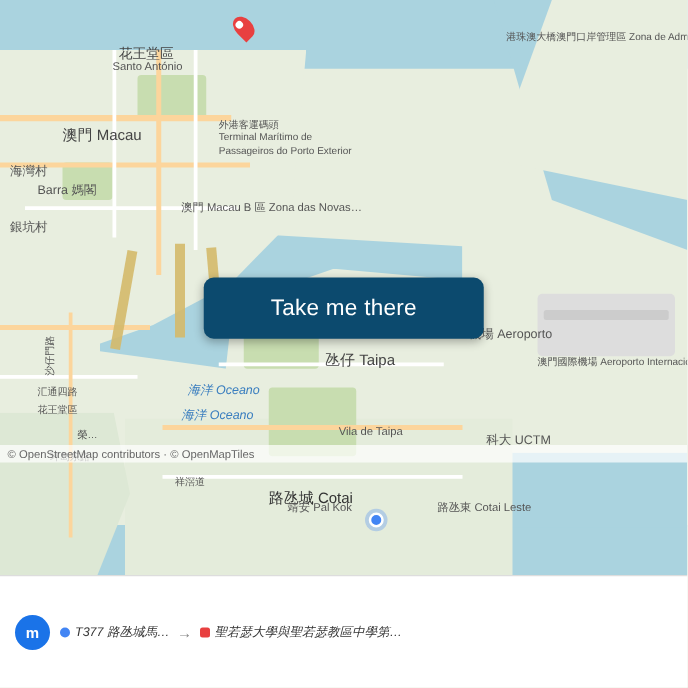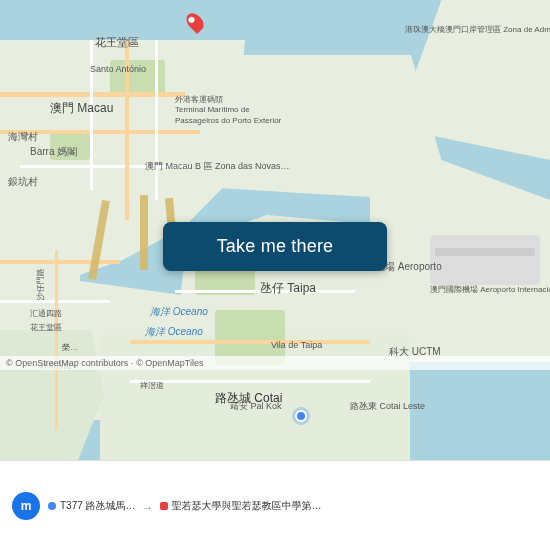--- a/index.html
+++ b/index.html
@@ -199,20 +199,21 @@
       background: #e84040;
       border-radius: 2px;
       flex-shrink: 0;
     }
 
     .route-text {
       white-space: nowrap;
       overflow: hidden;
       text-overflow: ellipsis;
       max-width: 180px;
+      font-style: italic;
     }
 
     
     #copyright-bar {
       position: absolute;
       bottom: 90px;
       left: 0;
       right: 0;
       padding: 2px 6px;
       background: rgba(255,255,255,0.7);
@@ -279,21 +280,21 @@
   <div style="position:absolute;top:255px;left:175px;width:200px;height:4px;background:#fcd59c;"></div>
   <div style="position:absolute;top:290px;left:175px;width:180px;height:3px;background:#fff;"></div>
   <div style="position:absolute;top:340px;left:130px;width:240px;height:4px;background:#fcd59c;"></div>
   <div style="position:absolute;top:380px;left:130px;width:240px;height:3px;background:#fff;"></div>
 
   <div style="position:absolute;top:200px;left:95px;width:8px;height:80px;background:#d4b96a;opacity:0.9;transform:rotate(10deg);"></div>
   <div style="position:absolute;top:195px;left:140px;width:8px;height:75px;background:#d4b96a;opacity:0.9;"></div>
   <div style="position:absolute;top:198px;left:168px;width:8px;height:70px;background:#d4b96a;opacity:0.9;transform:rotate(-5deg);"></div>
 
   <div class="map-label map-label-zh" style="top:35px;left:95px;">花王堂區</div>
-  <div class="map-label" style="top:64px;left:90px;font-size:9px;">Santo António</div>
+  <div class="map-label" style="top:48px;left:90px;font-size:9px;">Santo António</div>
 
   <div class="map-label map-label-zh" style="top:100px;left:50px;font-size:12px;">澳門 Macau</div>
 
   <div class="map-label map-label-zh" style="top:280px;left:260px;font-size:12px;">氹仔 Taipa</div>
 
   <div class="map-label map-label-zh" style="top:390px;left:215px;font-size:12px;color:#333;">路氹城 Cotai</div>
 
   <div class="map-label" style="top:145px;left:30px;">Barra 媽閣</div>
   <div class="map-label" style="top:130px;left:8px;">海灣村</div>
   <div class="map-label" style="top:175px;left:8px;">銀坑村</div>

